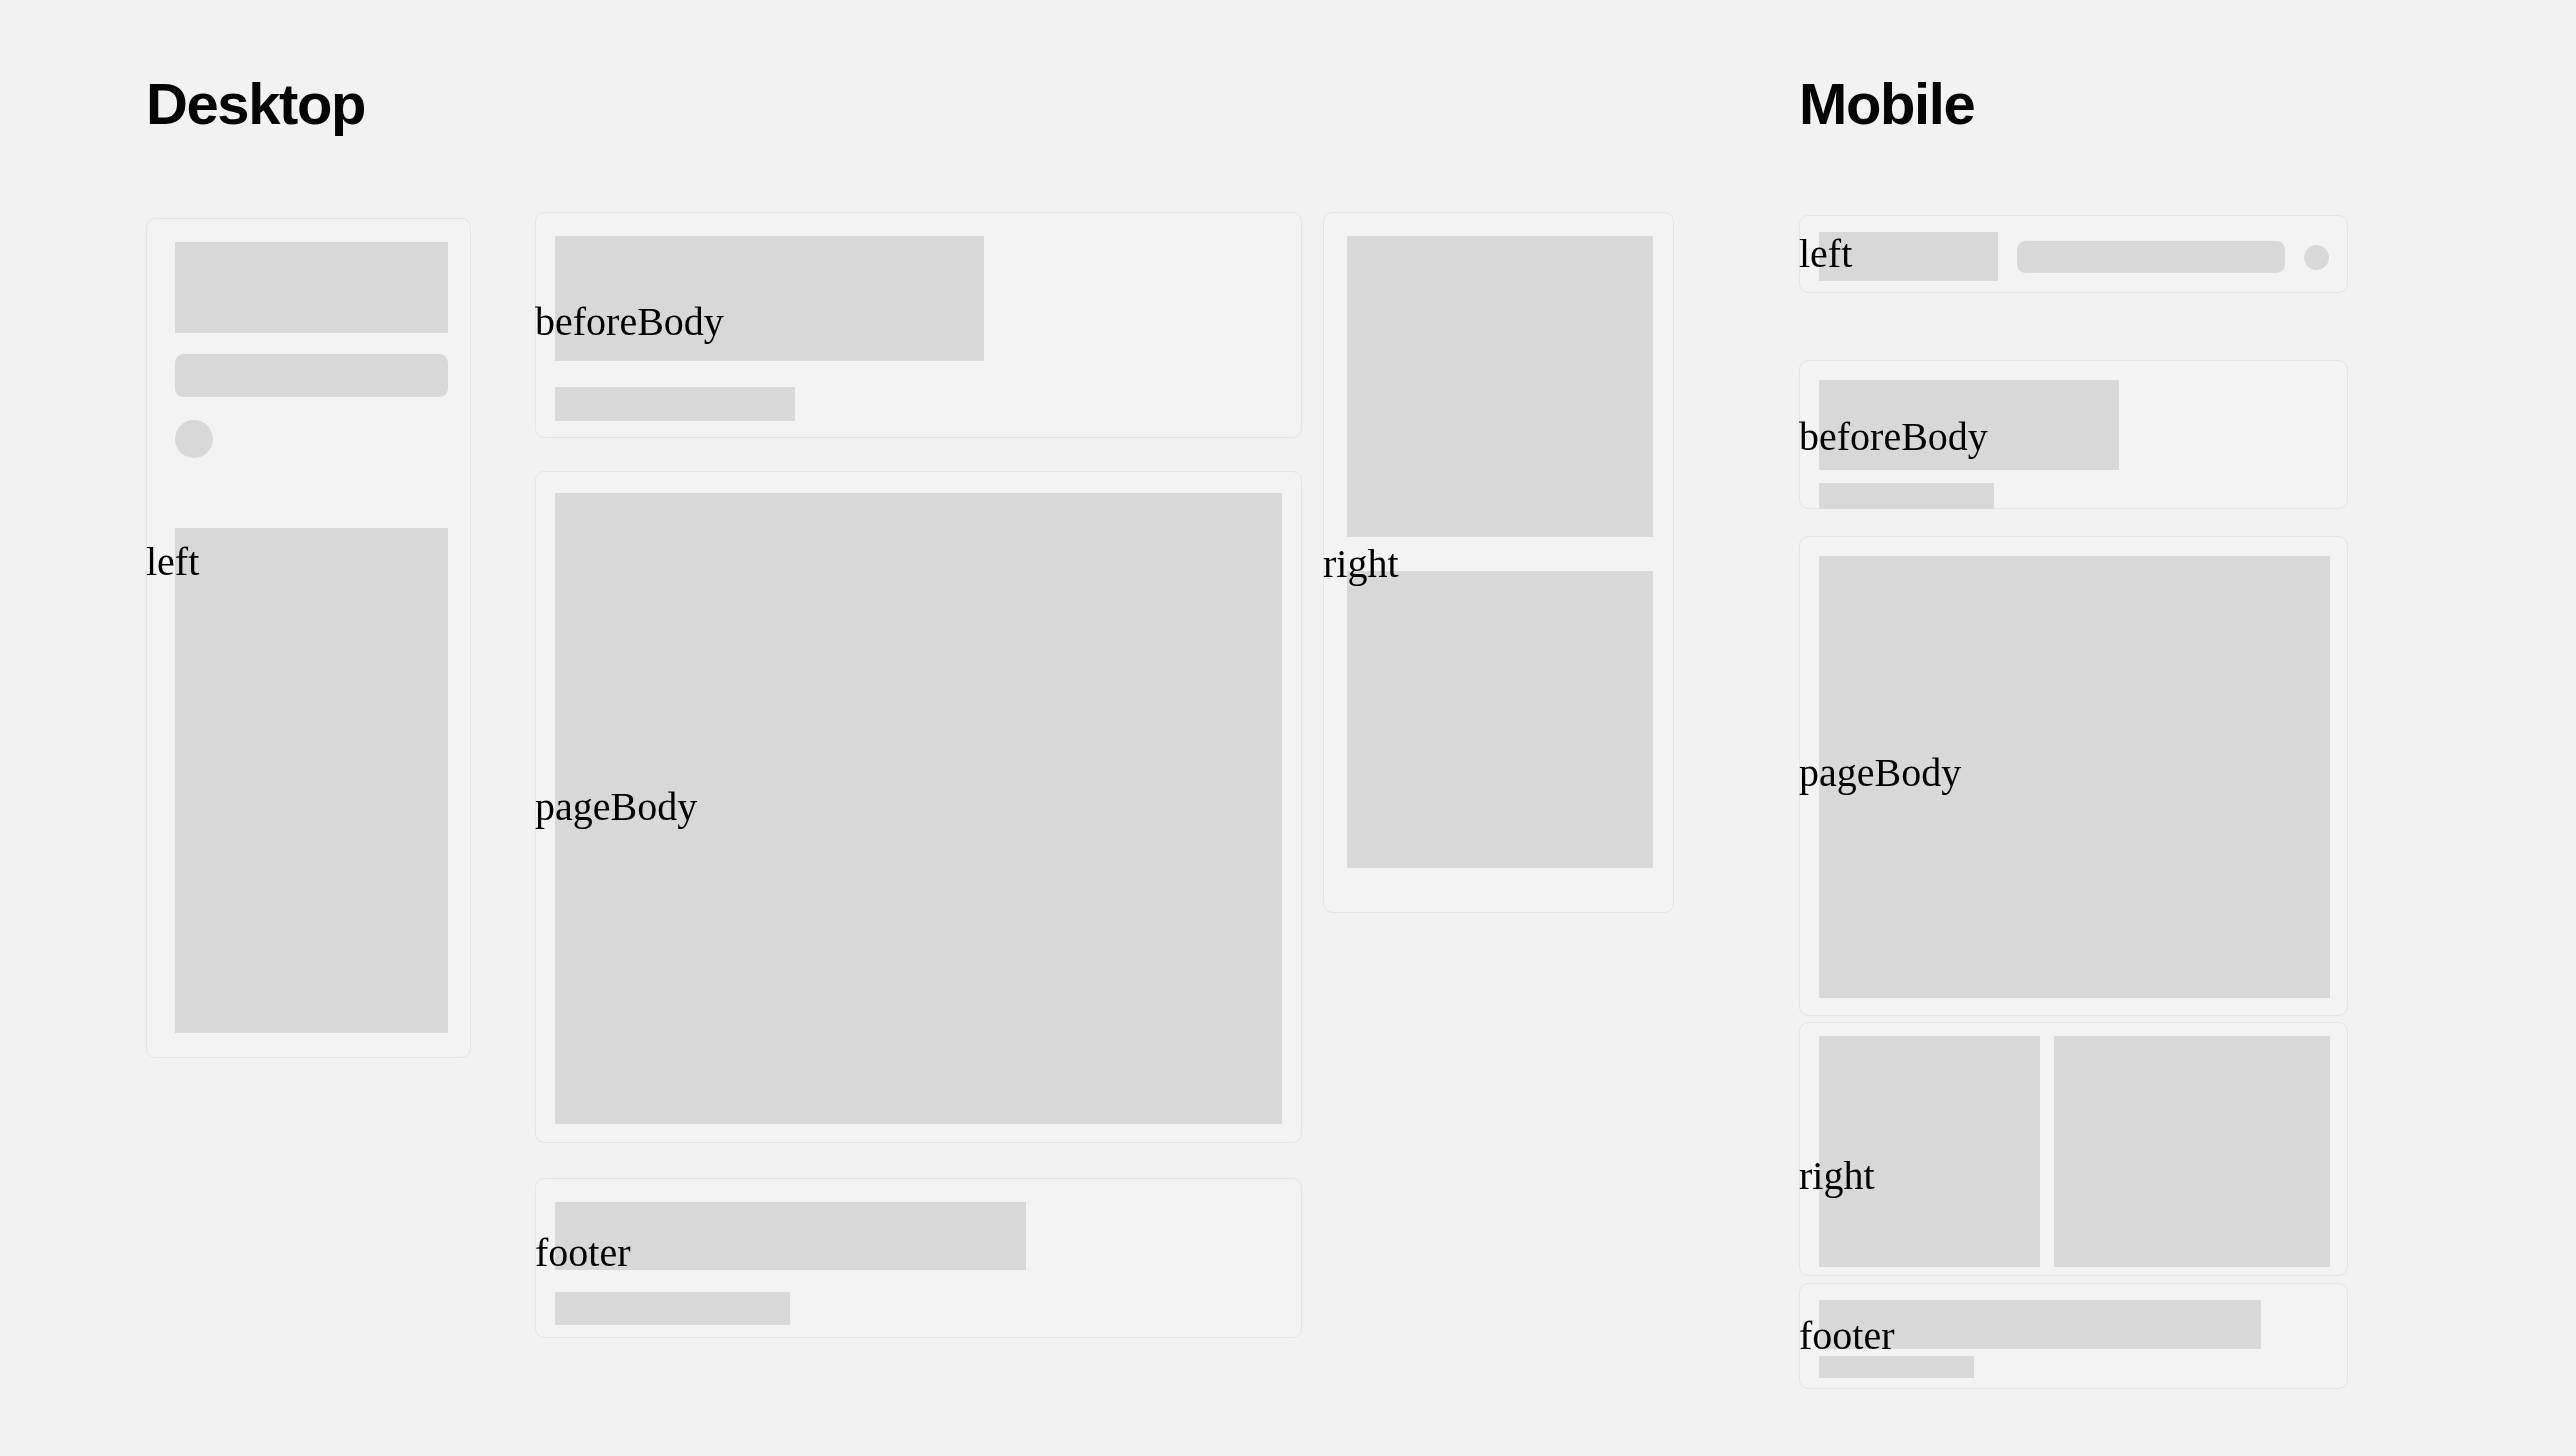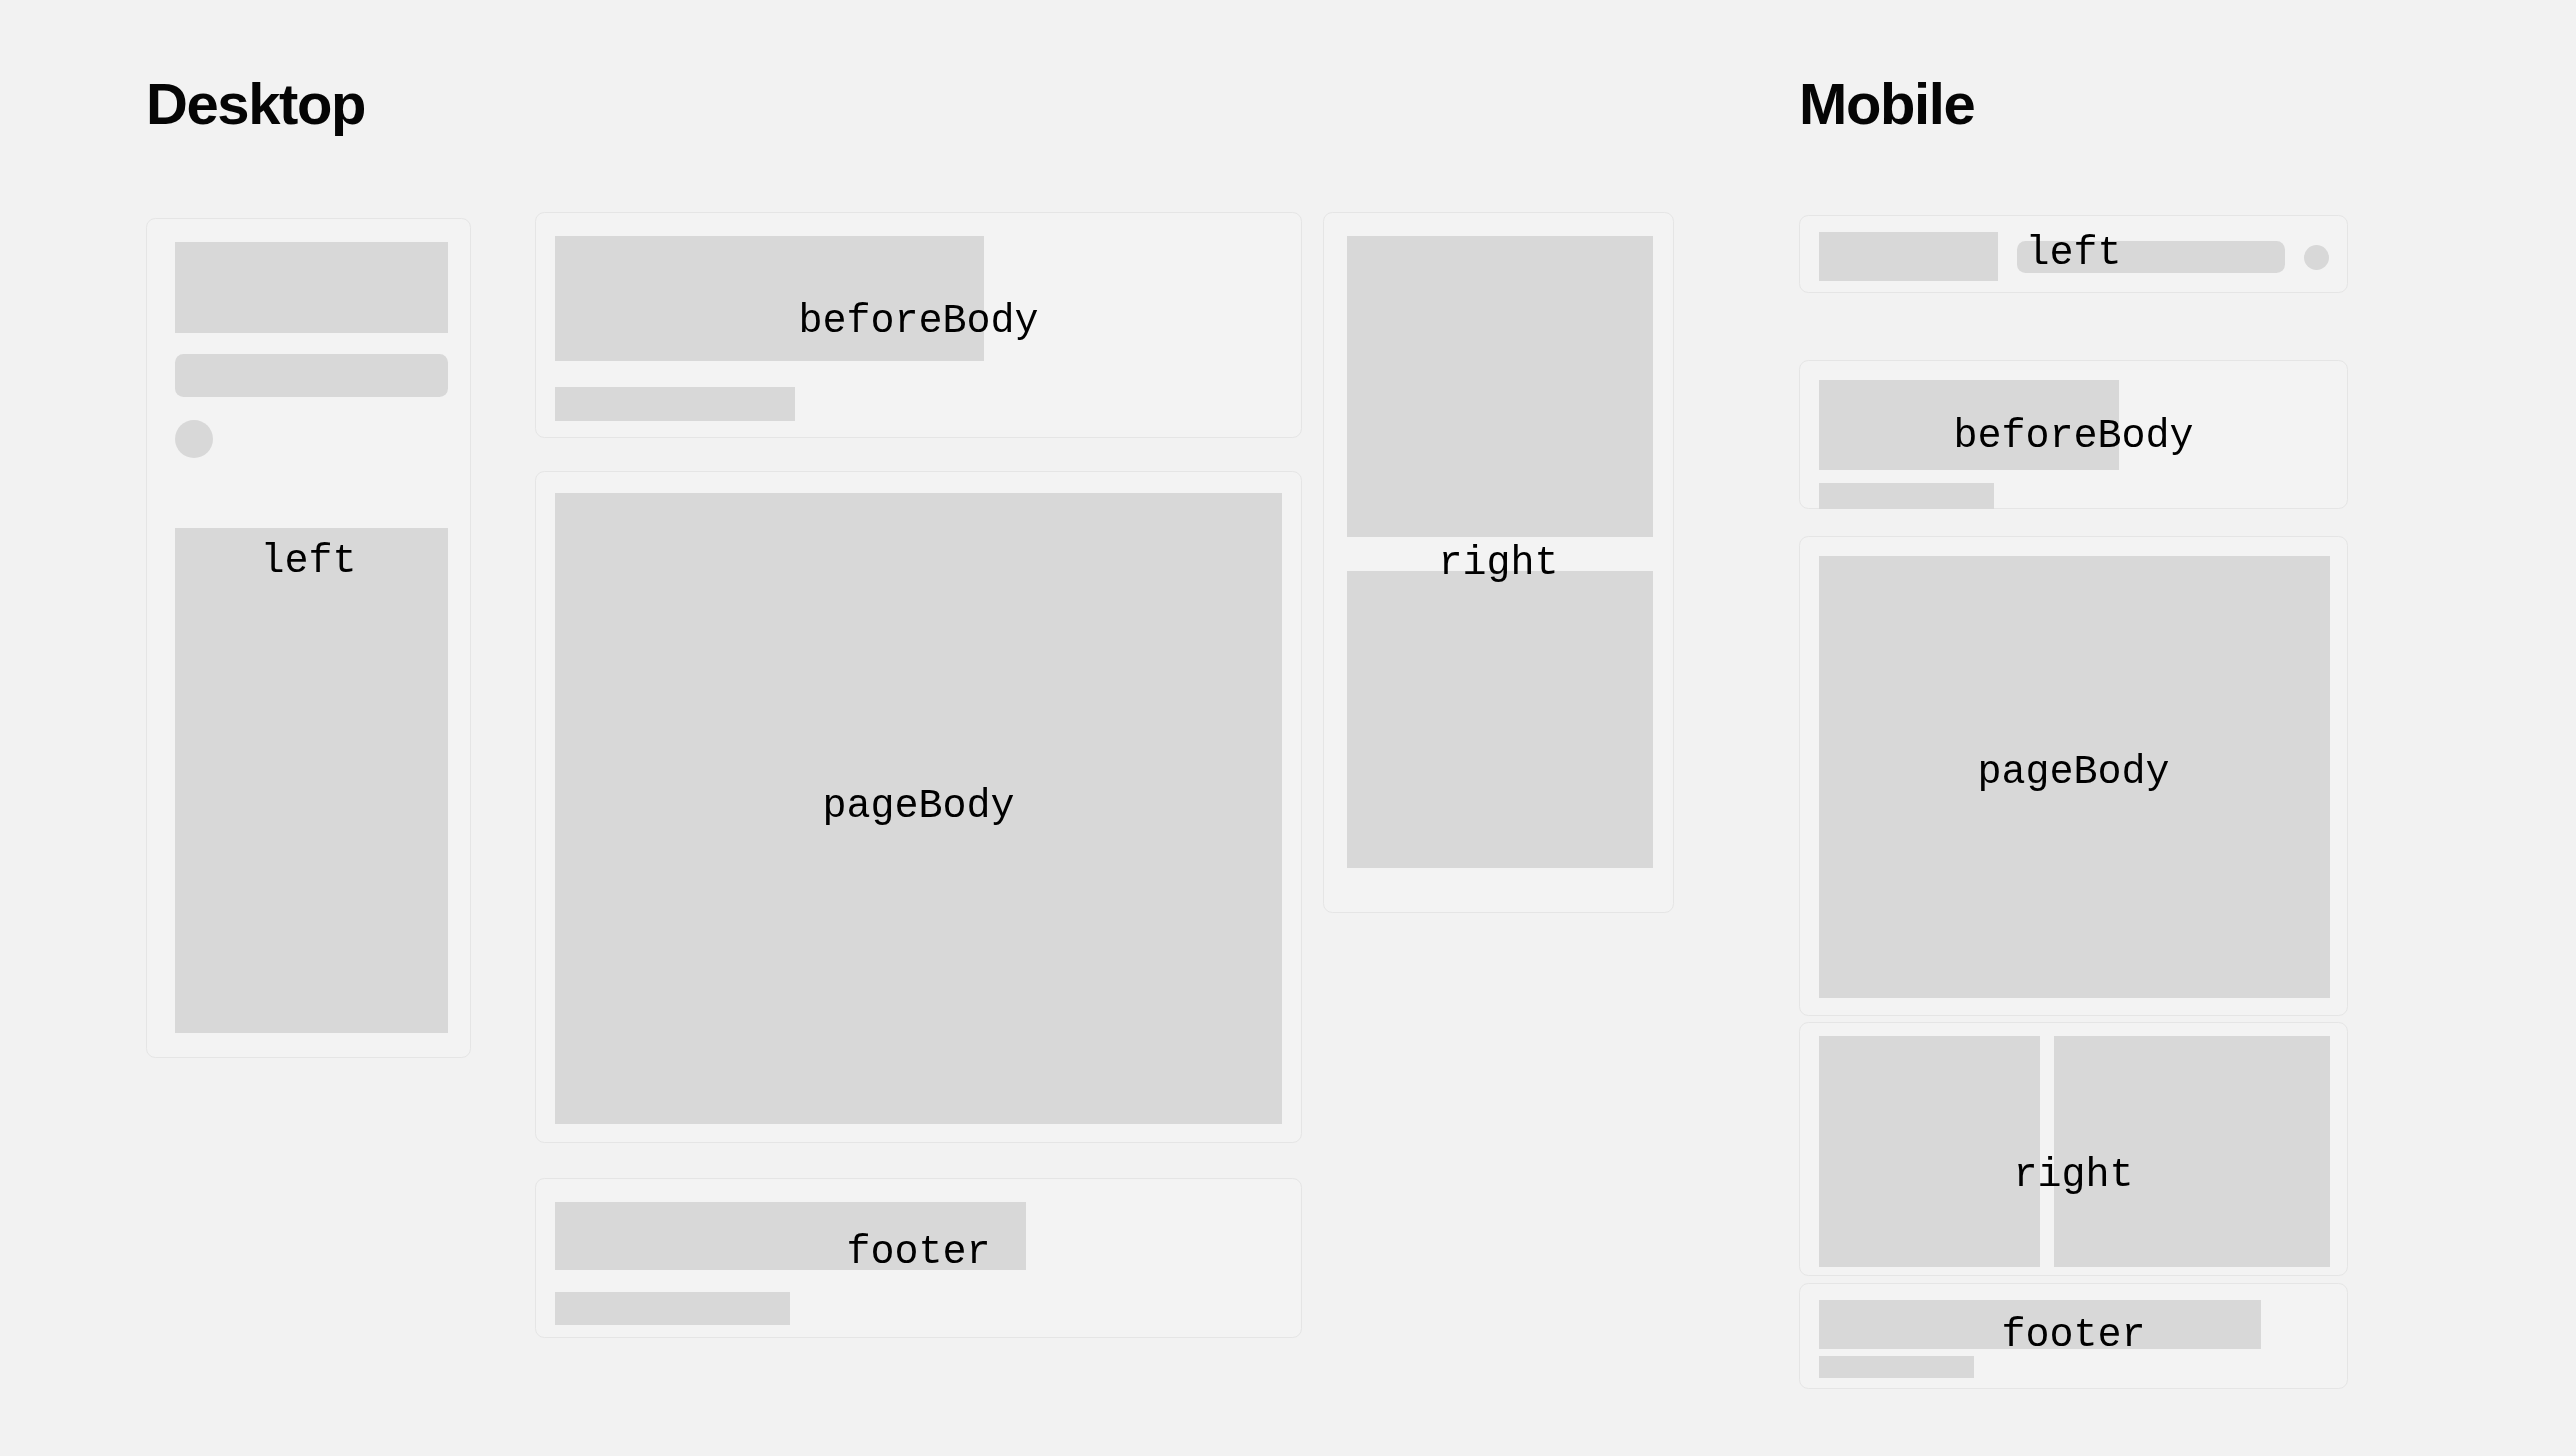--- a/index.html
+++ b/index.html
@@ -44,26 +44,25 @@
   .blk {
     position: absolute;
     background: #d8d8d8;
   }
   .blk.rounded { border-radius: 8.5px; }
   .blk.circle  { border-radius: 50%; }
 
   
   .label {
     position: absolute;
-    font-family: Liberation Mono, monospace;
+    font-family: Liberation Serif, serif;
     font-size: 40px;
     line-height: 1;
     color: #000000;
     white-space: nowrap;
-    text-align: center;
     pointer-events: none;
   }
 
   
   #desktop-left-card { left: 146px; top: 218px; width: 325px; height: 840px; }
 
   #dl-block-1 { left: 28px; top: 22.6px;  width: 273px; height: 91px; }
   #dl-bar-2   { left: 28px; top: 135px; width: 273px; height: 43px; }
   #dl-dot-3   { left: 28px; top: 201px; width: 38px;  height: 38px; }
   #dl-block-4 { left: 28px; top: 309px; width: 273px; height: 505px; }

